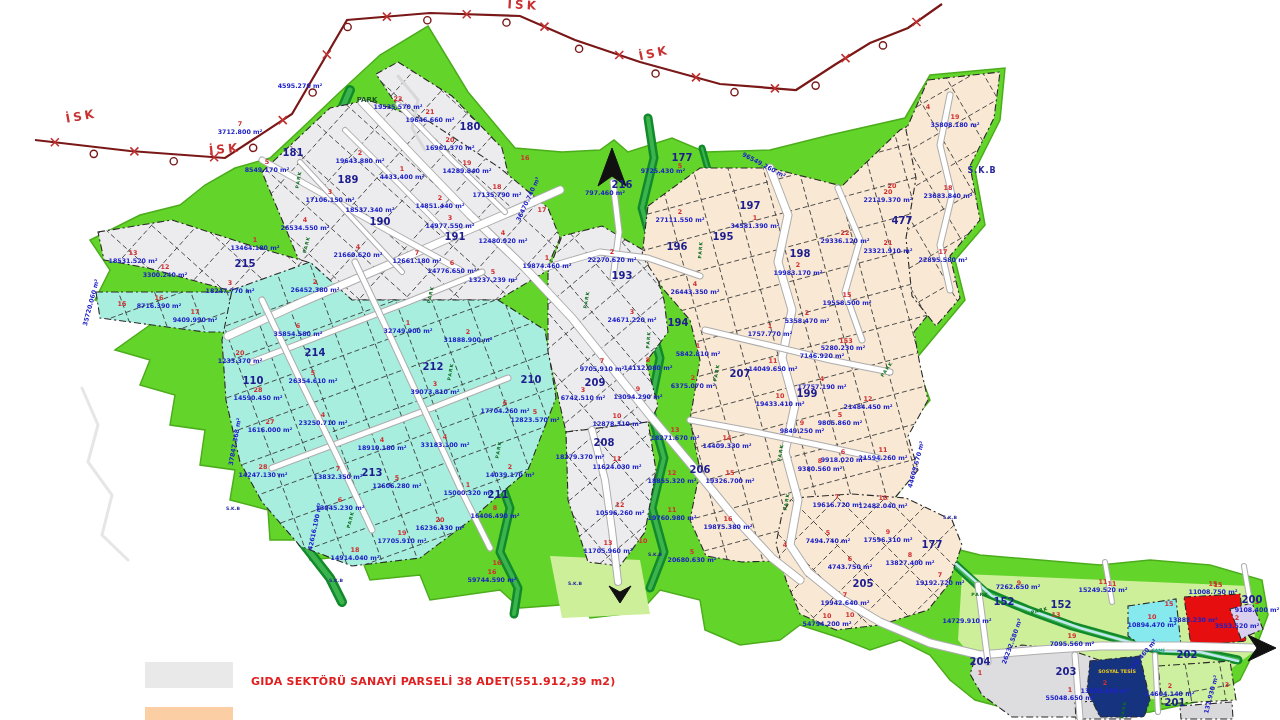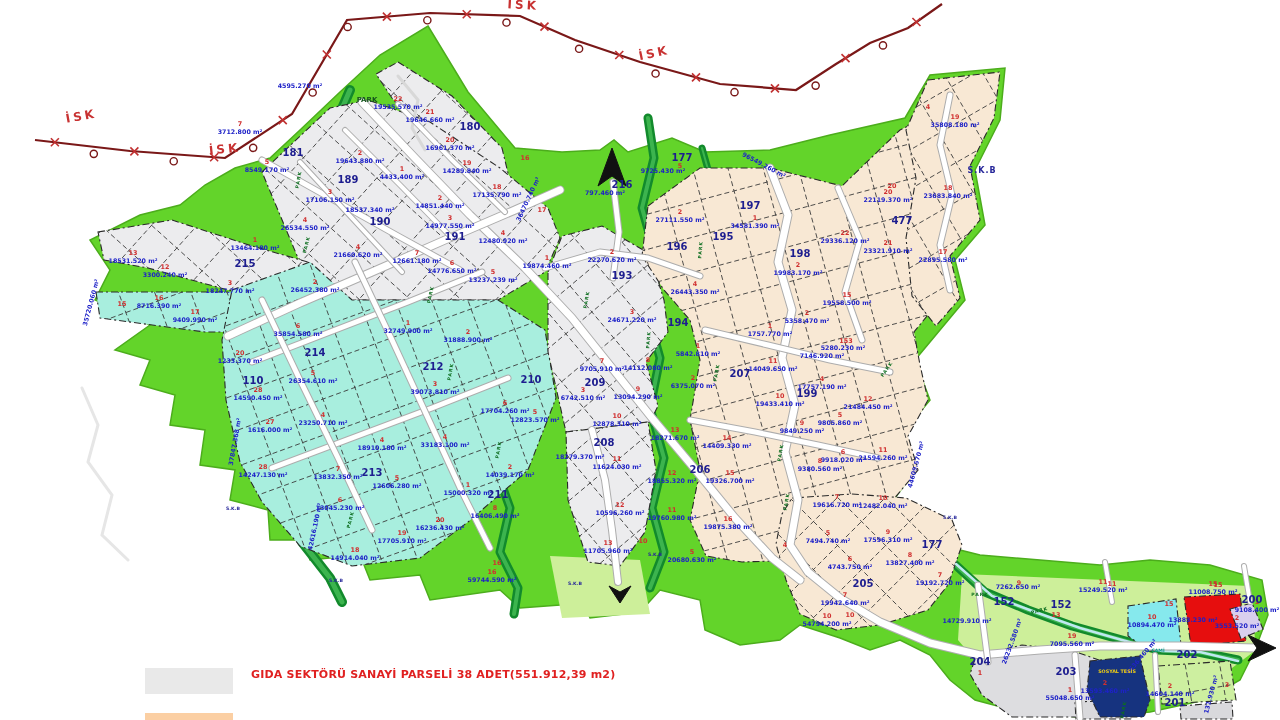--- a/index.html
+++ b/index.html
@@ -1,20 +1,20 @@
 <!DOCTYPE html>
 <html><head>
 <meta charset="utf-8">
 <style>
   html,body{margin:0;padding:0;background:#fff;}
   #stage{position:relative;width:1280px;height:720px;overflow:hidden;background:#fff;
          font-family:"DejaVu Sans","Liberation Sans",sans-serif;}
   svg{position:absolute;left:0;top:0;}
   .legend{position:absolute;left:145px;top:662px;}
-  .legend-row{position:absolute;display:flex;align-items:flex-start;margin-top:6px;}
+  .legend-row{position:absolute;display:flex;align-items:flex-end;}
   .legend-swatch{width:88px;height:26px;margin-right:18px;}
   .legend-label{font-size:11px;font-weight:bold;color:#e02020;white-space:nowrap;letter-spacing:.2px;}
 </style>
 </head>
 <body>
 
 <div id="stage">
   <svg id="map-svg" width="1280" height="720" viewBox="0 0 1280 720">
       <polygon points="428,26 468,92 515,148 562,152 600,150 614,140 628,152 672,138 705,152 770,150 830,135 905,118 930,75 1005,68 1000,120 975,170 985,225 955,260 965,300 940,330 915,360 930,400 905,430 915,470 890,505 940,545 980,555 1040,560 1100,565 1150,560 1210,565 1262,580 1268,615 1255,650 1240,680 1205,700 1150,712 1090,718 1020,712 975,700 950,680 930,655 900,640 870,650 840,638 800,625 780,640 740,645 705,630 700,600 660,590 640,612 590,618 575,585 560,605 520,608 500,590 430,600 420,575 370,580 360,555 310,560 305,540 270,540 268,510 230,500 235,470 200,465 205,430 170,425 175,395 140,385 150,360 115,350 150,325 95,300 110,270 90,240 140,215 180,205 205,185 235,168 270,158 300,130 340,92 380,55" fill="#63d42a" stroke="#4cad1c" stroke-width="1.5"></polygon>
       <polygon points="550,556 640,560 650,614 562,618" fill="#cdef9a"></polygon>

